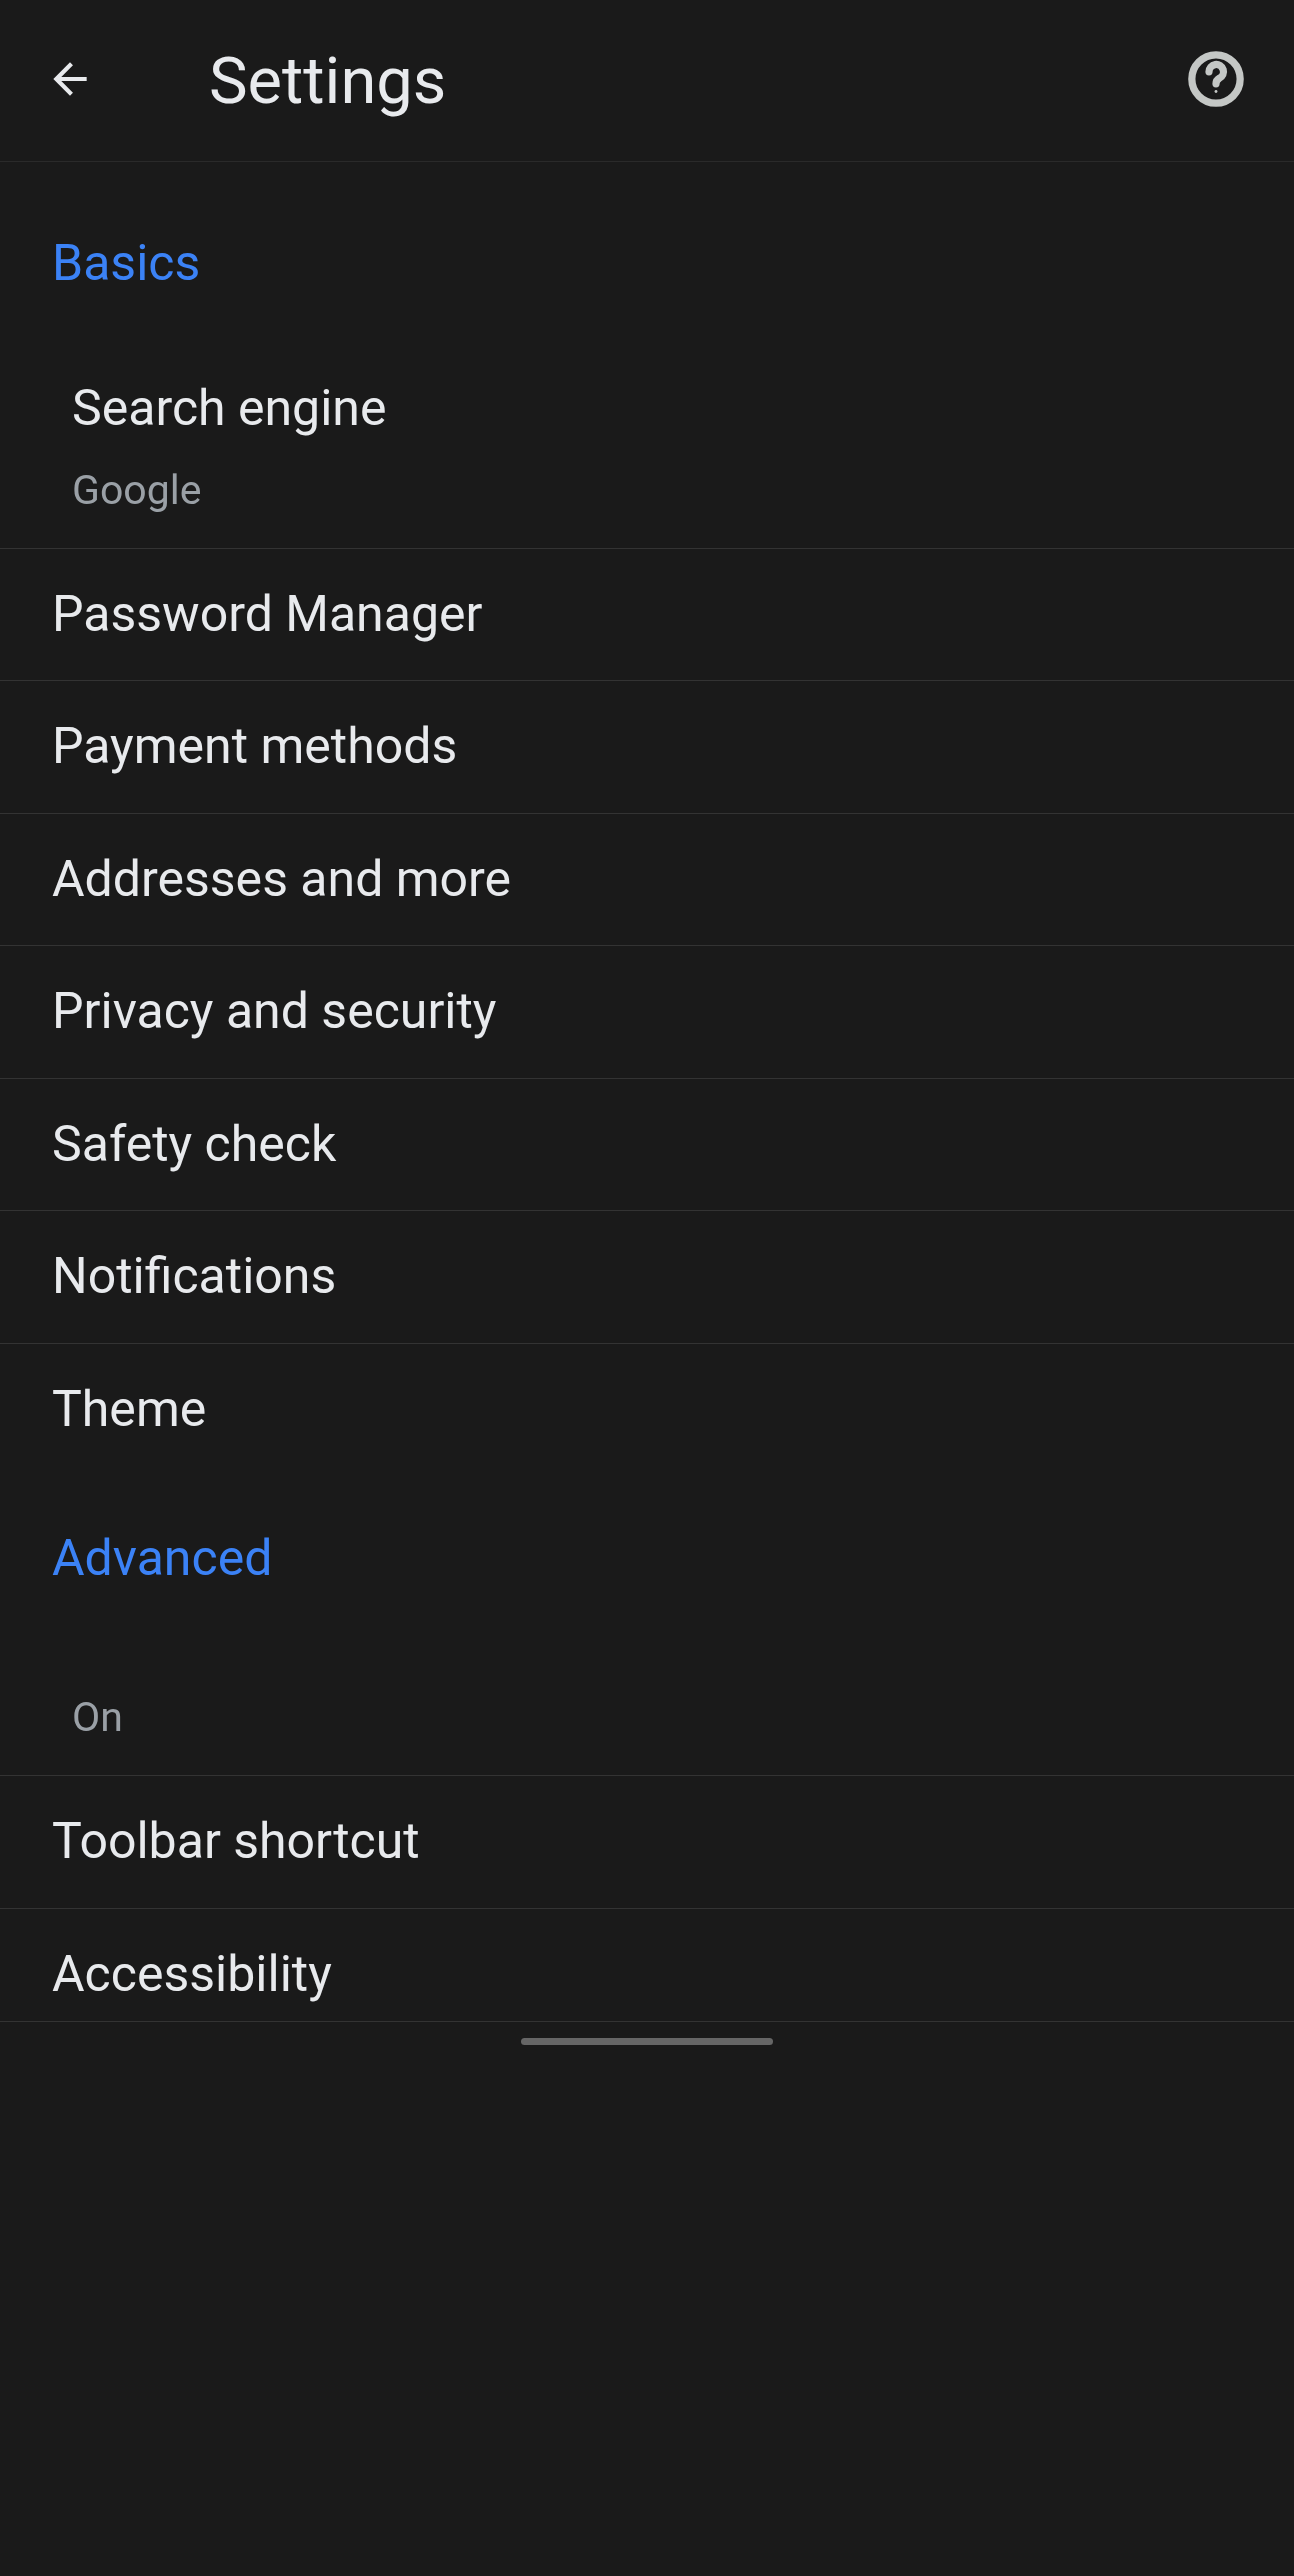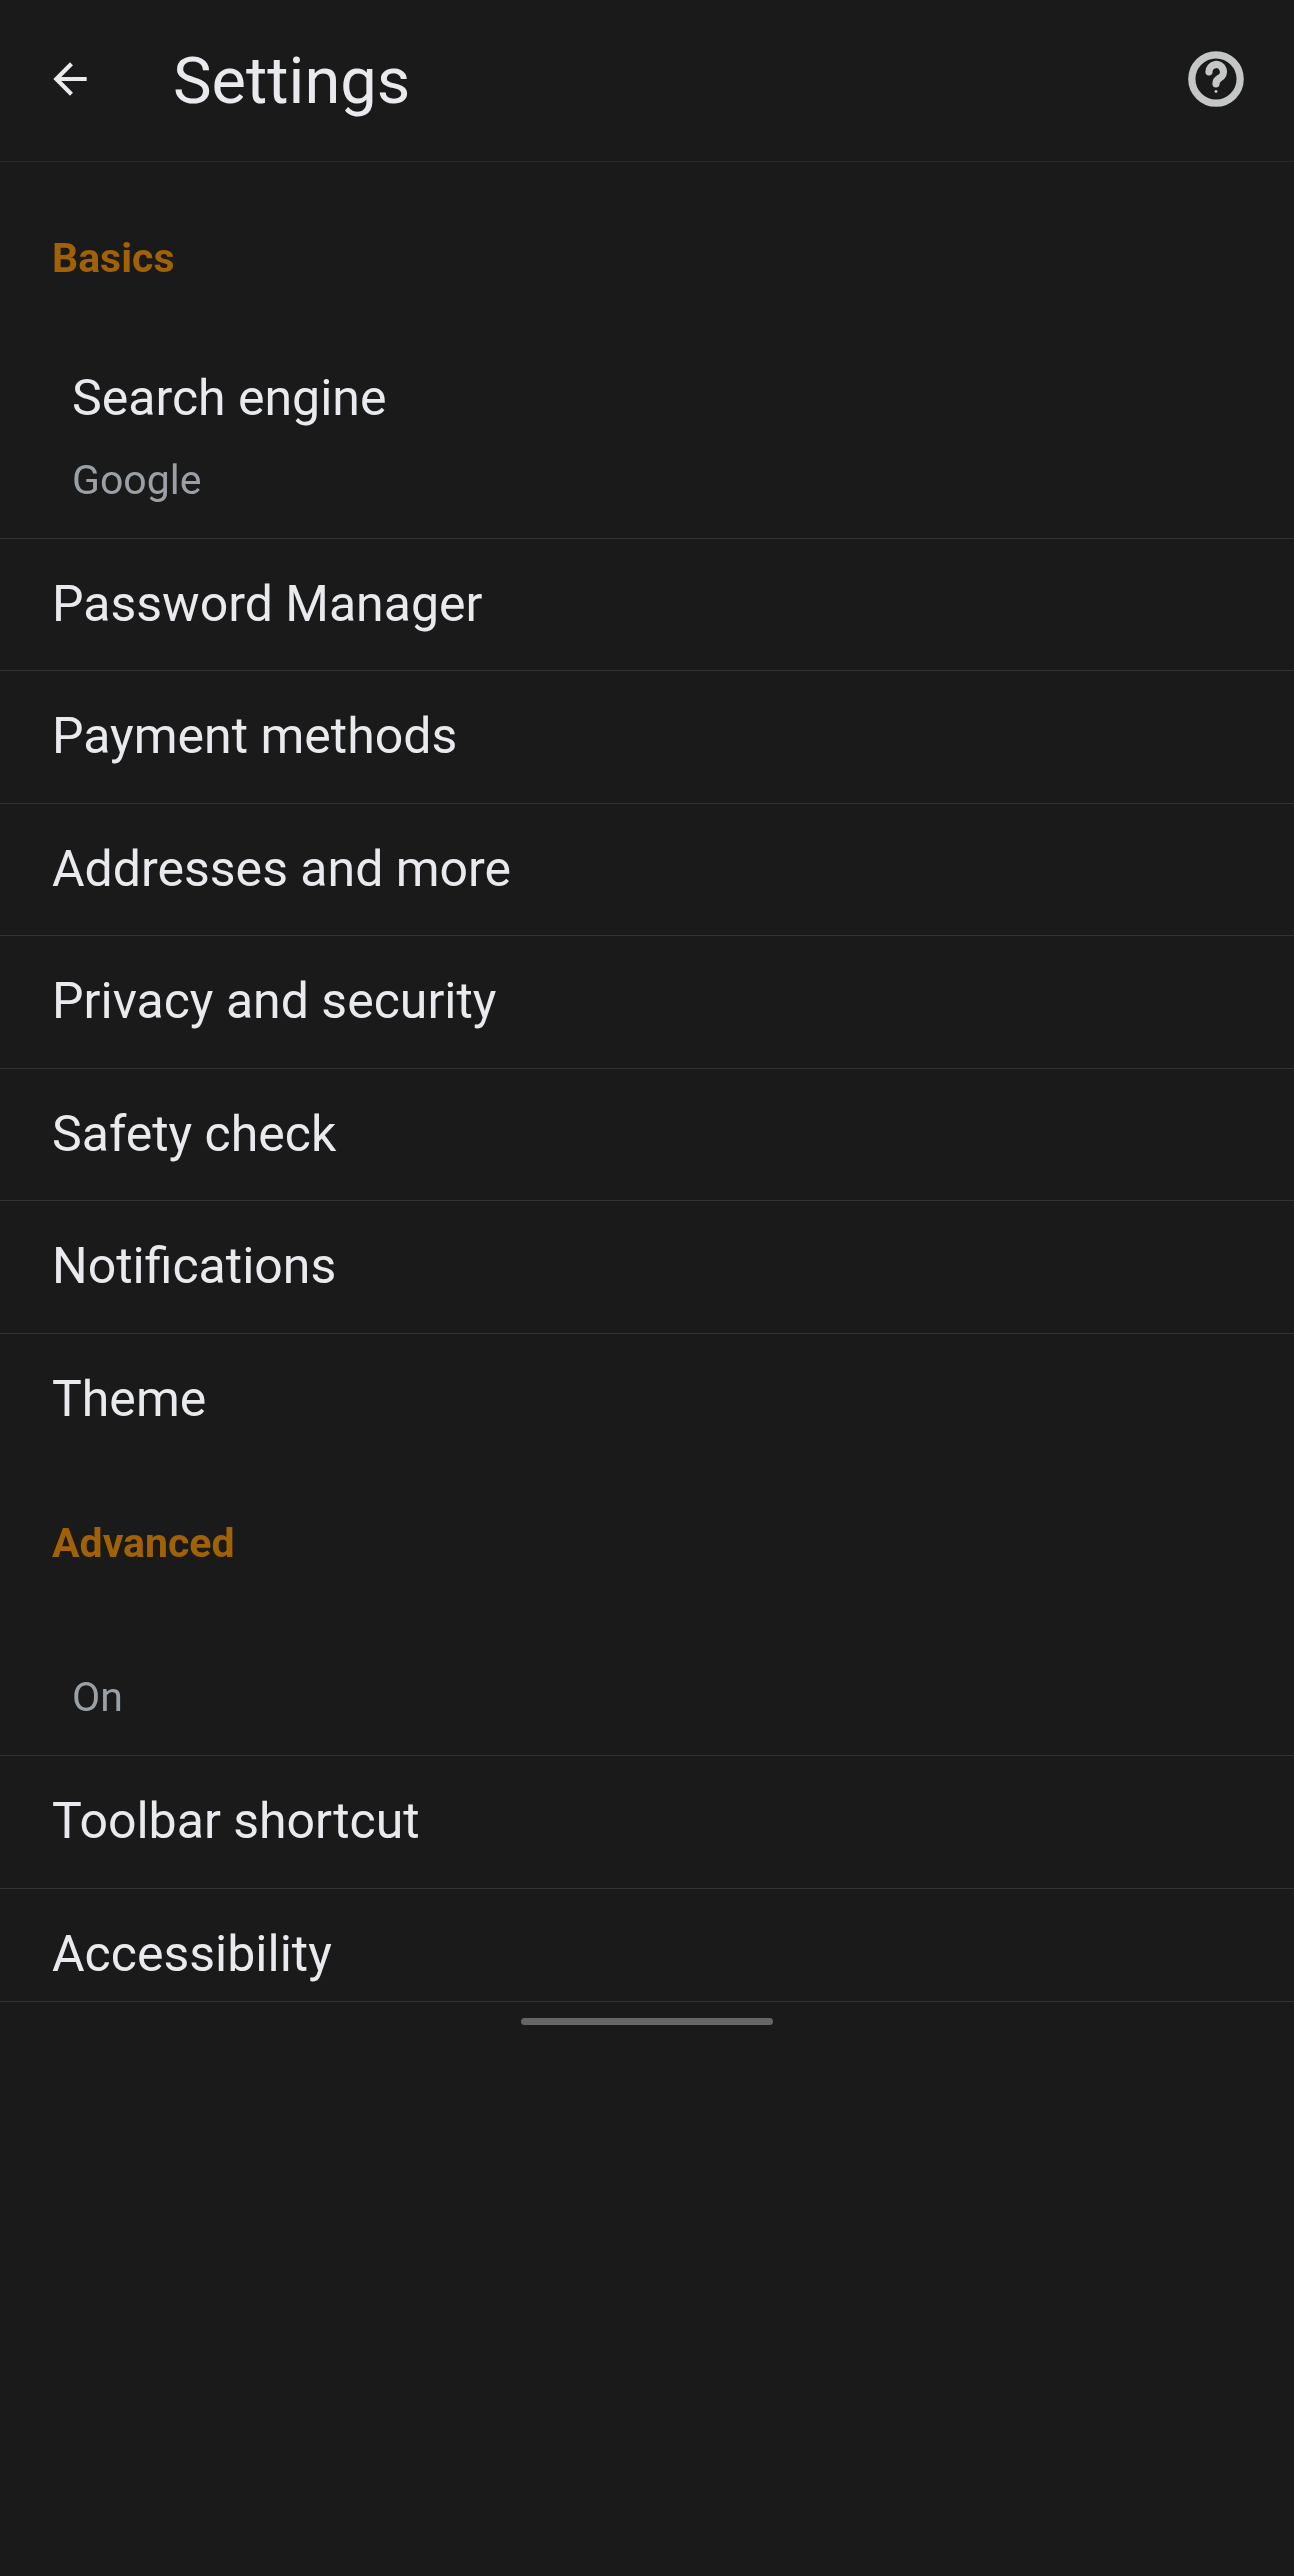--- a/index.html
+++ b/index.html
@@ -14,20 +14,21 @@
       color: #e8eaed;
       overflow: hidden;
     }
     .header {
       display: flex;
       align-items: center;
       height: 162px;
       padding: 0 29px;
       background: #1a1a1a;
       border-bottom: 0.9px solid #2a2a2a;
+      gap: 36px;
     }
     .back-btn {
       width: 81px;
       height: 81px;
       display: flex;
       align-items: center;
       justify-content: center;
       cursor: pointer;
     }
     .back-btn svg {
@@ -52,23 +53,23 @@
       margin-right: 9px;
     }
     .help-btn svg {
       width: 58px;
       height: 58px;
       fill: none;
       stroke: #c4c7c5;
       stroke-width: 3;
     }
     .section-header {
-      font-size: 41px;
-      font-weight: 700;
-      color: #a16207;
+      font-size: 50px;
+      font-weight: 400;
+      color: #3b82f6;
       padding: 72px 52px 45px 52px;
     }
     .list-item {
       padding: 32px 52px;
       cursor: pointer;
       border-bottom: 0.9px solid #333;
     }
     .list-item:last-of-type {
       border-bottom: none;
     }

